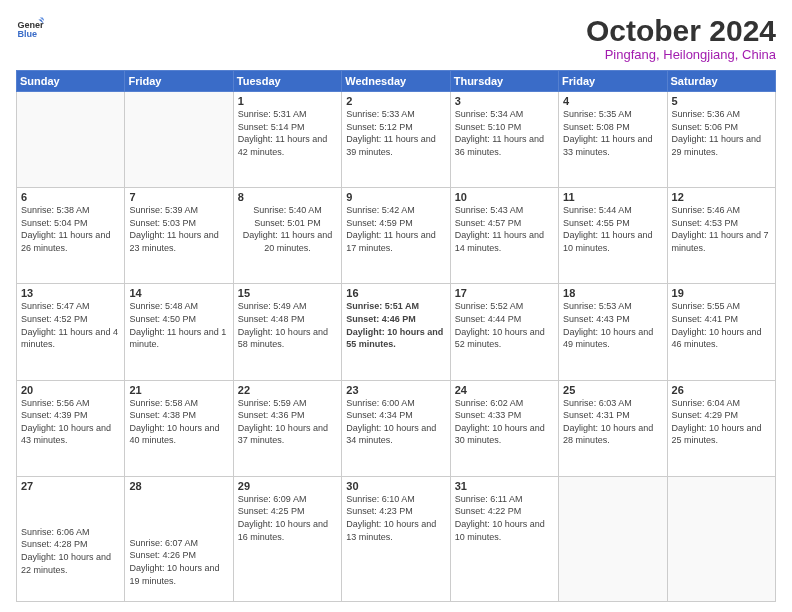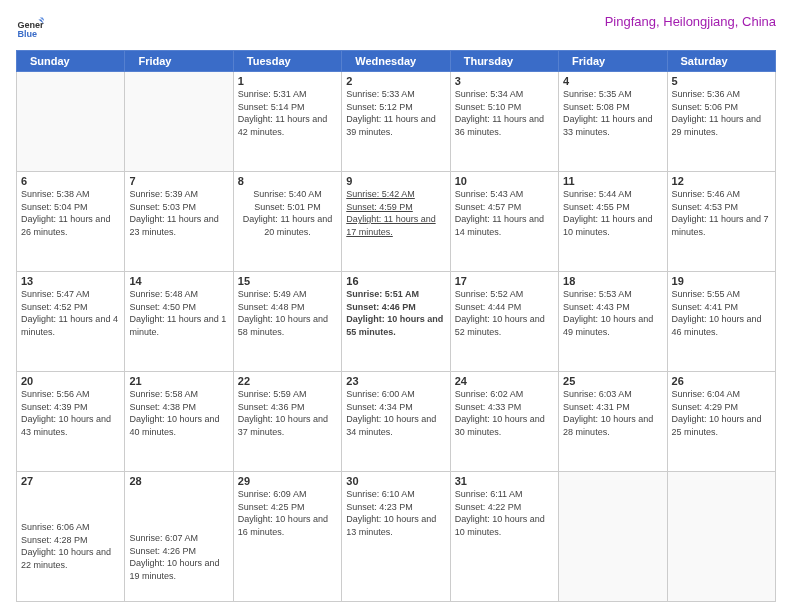--- a/index.html
+++ b/index.html
@@ -50,21 +50,21 @@
       border: 1px solid #ccc;
       border-collapse: collapse;
       width: 100%;
       table-layout: fixed;
     }
     .calendar th {
       background-color: #3a6cc8;
       color: #fff;
       font-size: 11px;
       font-weight: bold;
-      padding: 4px 13px;
+      padding: 4px 3px;
       text-align: left;
       border: 1px solid #5580d0;
     }
     .calendar td {
       border: 1px solid #ccc;
       vertical-align: top;
       padding: 3px 4px;
       font-size: 9.2px;
       color: #333;
       background: #fff;
@@ -96,20 +96,21 @@
   <div class="header">
     <div class="logo">
       <svg class="logo-icon" viewBox="0 0 40 40">
         <text x="2" y="20" font-size="13" font-weight="bold" fill="#333" font-family="Arial">General</text>
         <text x="2" y="33" font-size="13" font-weight="bold" fill="#3a6cc8" font-family="Arial">Blue</text>
         <polygon points="32,8 40,14 36,8" fill="#3a6cc8"></polygon>
         <polygon points="34,5 42,11 38,5" fill="#5a8ce0"></polygon>
       </svg>
     </div>
     <div class="title-block">
+      <div class="main-title">October 2024</div>
       <div class="subtitle">Pingfang, Heilongjiang, China</div>
     </div>
   </div>
 
   <table class="calendar">
     <thead>
       <tr>
       <th>Sunday</th>
           <th>Friday</th>
           <th>Tuesday</th>
@@ -168,21 +169,21 @@
 Daylight: 11 hours and 23 minutes.</div>
           </td>
           <td>
             <span class="day-num">8</span>
             <div class="day-info" style="white-space: pre-line; text-align: center;">Sunrise: 5:40 AM
 Sunset: 5:01 PM
 Daylight: 11 hours and 20 minutes.</div>
           </td>
           <td>
             <span class="day-num">9</span>
-            <div class="day-info" style="white-space: pre-line; text-decoration: underline;">Sunrise: 5:42 AM
+            <div class="day-info" style="white-space: pre-line;">Sunrise: 5:42 AM
 Sunset: 4:59 PM
 Daylight: 11 hours and 17 minutes.</div>
           </td>
           <td>
             <span class="day-num">10</span>
             <div class="day-info" style="white-space: pre-line;">Sunrise: 5:43 AM
 Sunset: 4:57 PM
 Daylight: 11 hours and 14 minutes.</div>
           </td>
           <td>

